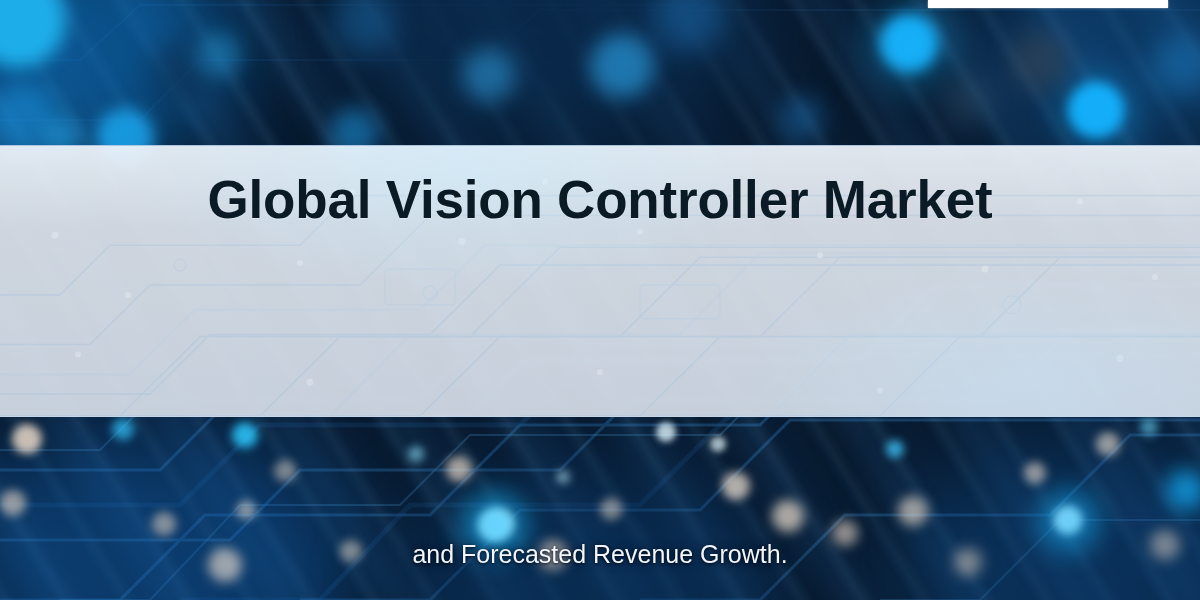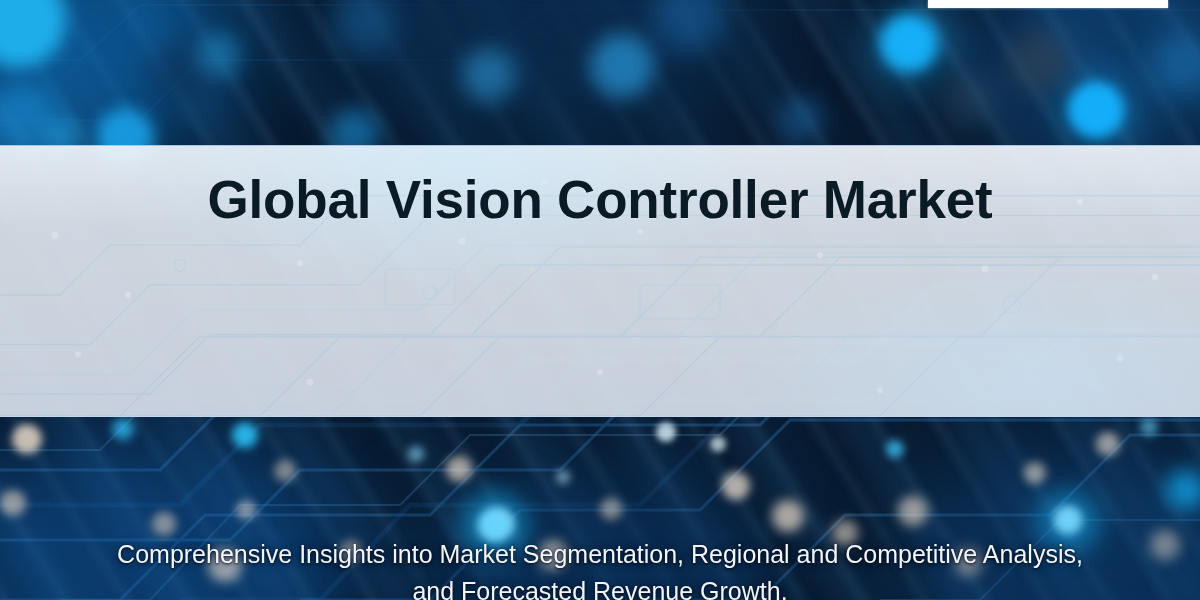--- a/index.html
+++ b/index.html
@@ -300,17 +300,16 @@
           <circle cx="1120" cy="214" r="3.5"></circle>
         </g>
       </svg>
     </div>
     <div class="band-sheen"></div>
 
     <h1 class="title">Global Vision Controller Market</h1>
   </div>
 
   <div class="caption">
-    <span class="caption-line">Comprehensive Insights into Market Segmentation, Regional and Competitive Analysis,</span>
     <span class="caption-line">and Forecasted Revenue Growth.</span>
   </div>
 
 </div>
 
 </body></html>

